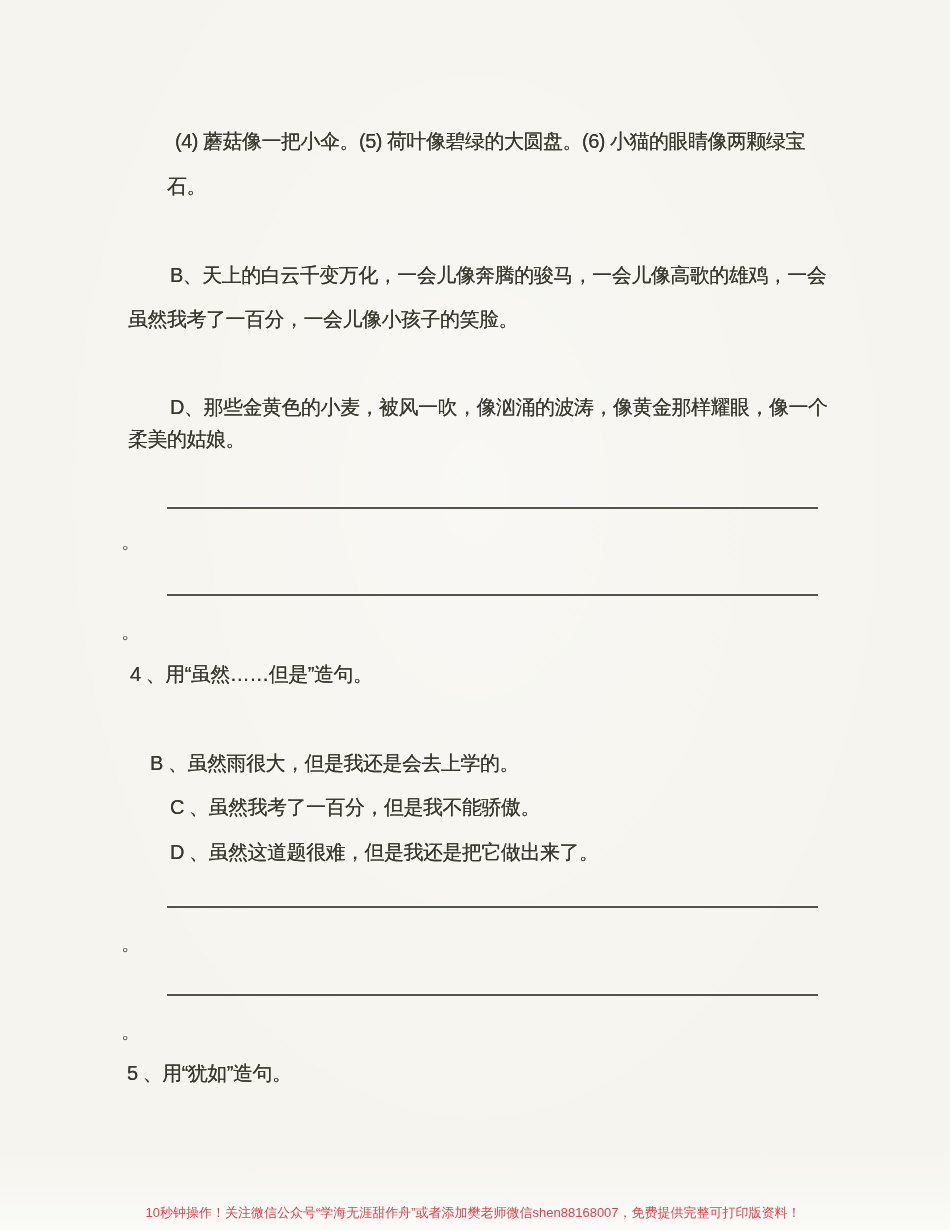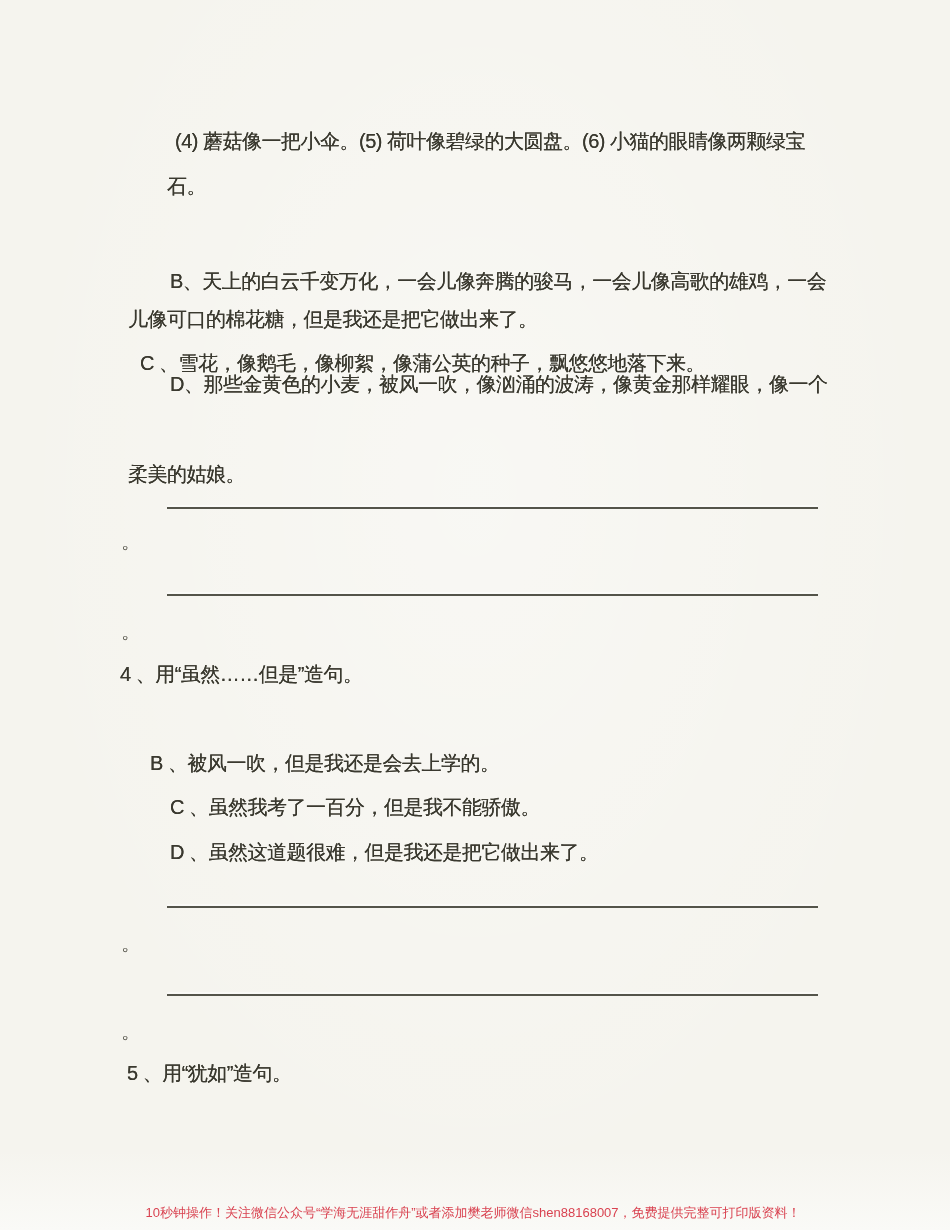--- a/index.html
+++ b/index.html
@@ -63,36 +63,35 @@
 </style>
 </head>
 <body>
 
 <div class="page">
 
   <div class="ln" style="top:131px; left:175px">(4) 蘑菇像一把小伞。(5) 荷叶像碧绿的大圆盘。(6) 小猫的眼睛像两颗绿宝</div>
   <div class="ln" style="top:176px; left:167px">石。</div>
 
 
-  <div class="ln" style="top:271px; left:170px">B、天上的白云千变万化，一会儿像奔腾的骏马，一会儿像高歌的雄鸡，一会</div>
-  <div class="ln" style="top:309px; left:128px">儿像可口的棉花糖，但是我还是把它做出来了。</div>
+  <div class="ln" style="top:265px; left:170px">B、天上的白云千变万化，一会儿像奔腾的骏马，一会儿像高歌的雄鸡，一会</div>
+  <div class="ln" style="top:309px; left:128px">虽然我考了一百分，一会儿像小孩子的笑脸。</div>
 
-  <div class="ln" style="top:353px; left:140px">C 、雪花，像鹅毛，像柳絮，像蒲公英的种子，飘悠悠地落下来。</div>
 
-  <div class="ln" style="top:374px; left:170px">D、那些金黄色的小麦，被风一吹，像汹涌的波涛，像黄金那样耀眼，像一个</div>
-  <div class="ln" style="top:464px; left:128px">柔美的姑娘。</div>
+  <div class="ln" style="top:397px; left:170px">D、那些金黄色的小麦，被风一吹，像汹涌的波涛，像黄金那样耀眼，像一个</div>
+  <div class="ln" style="top:429px; left:128px">柔美的姑娘。</div>
 
   <div class="rule" style="top:507px"></div>
   <div class="period" style="top:531px">。</div>
 
   <div class="rule" style="top:594px"></div>
   <div class="period" style="top:621px">。</div>
 
-  <div class="ln" style="top:664px; left:120px">4 、用“虽然……但是”造句。</div>
-  <div class="ln" style="top:753px; left:150px">B 、被风一吹，但是我还是会去上学的。</div>
+  <div class="ln" style="top:664px; left:130px">4 、用“虽然……但是”造句。</div>
+  <div class="ln" style="top:753px; left:150px">B 、虽然雨很大，但是我还是会去上学的。</div>
   <div class="ln" style="top:842px; left:170px">D 、虽然这道题很难，但是我还是把它做出来了。</div>
   <div class="ln" style="top:797px; left:170px">C 、虽然我考了一百分，但是我不能骄傲。</div>
 
   <div class="rule" style="top:906px"></div>
   <div class="period" style="top:933px">。</div>
 
   <div class="rule" style="top:994px"></div>
   <div class="period" style="top:1021px">。</div>
 
   <div class="ln" style="top:1063px; left:127px">5 、用“犹如”造句。</div>

